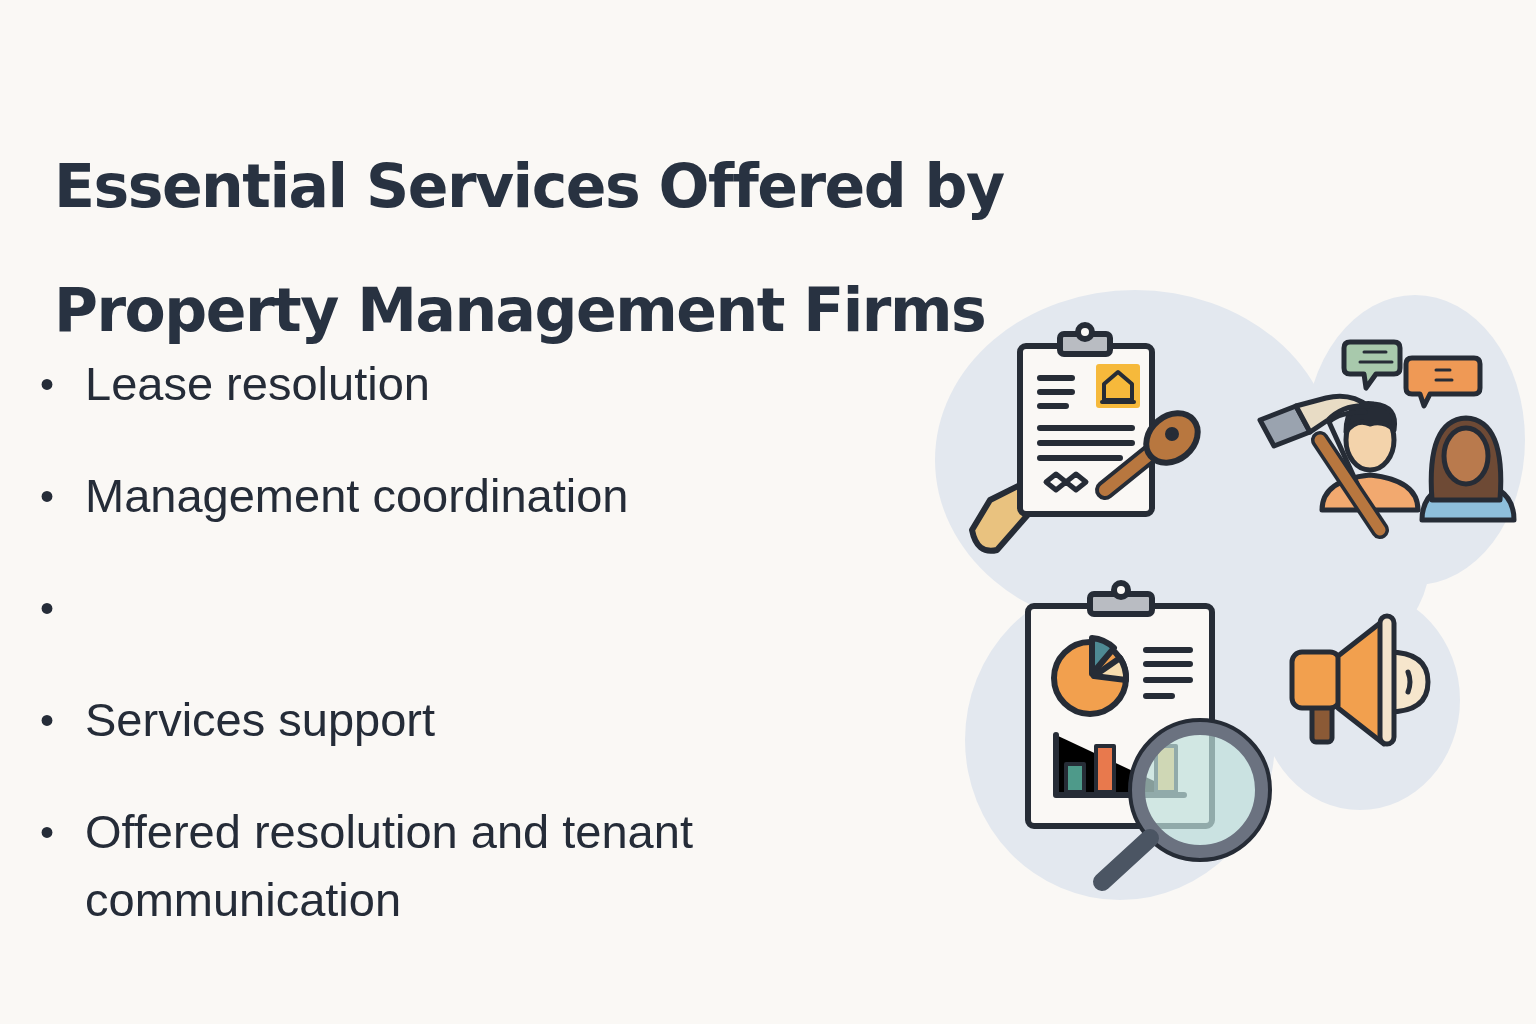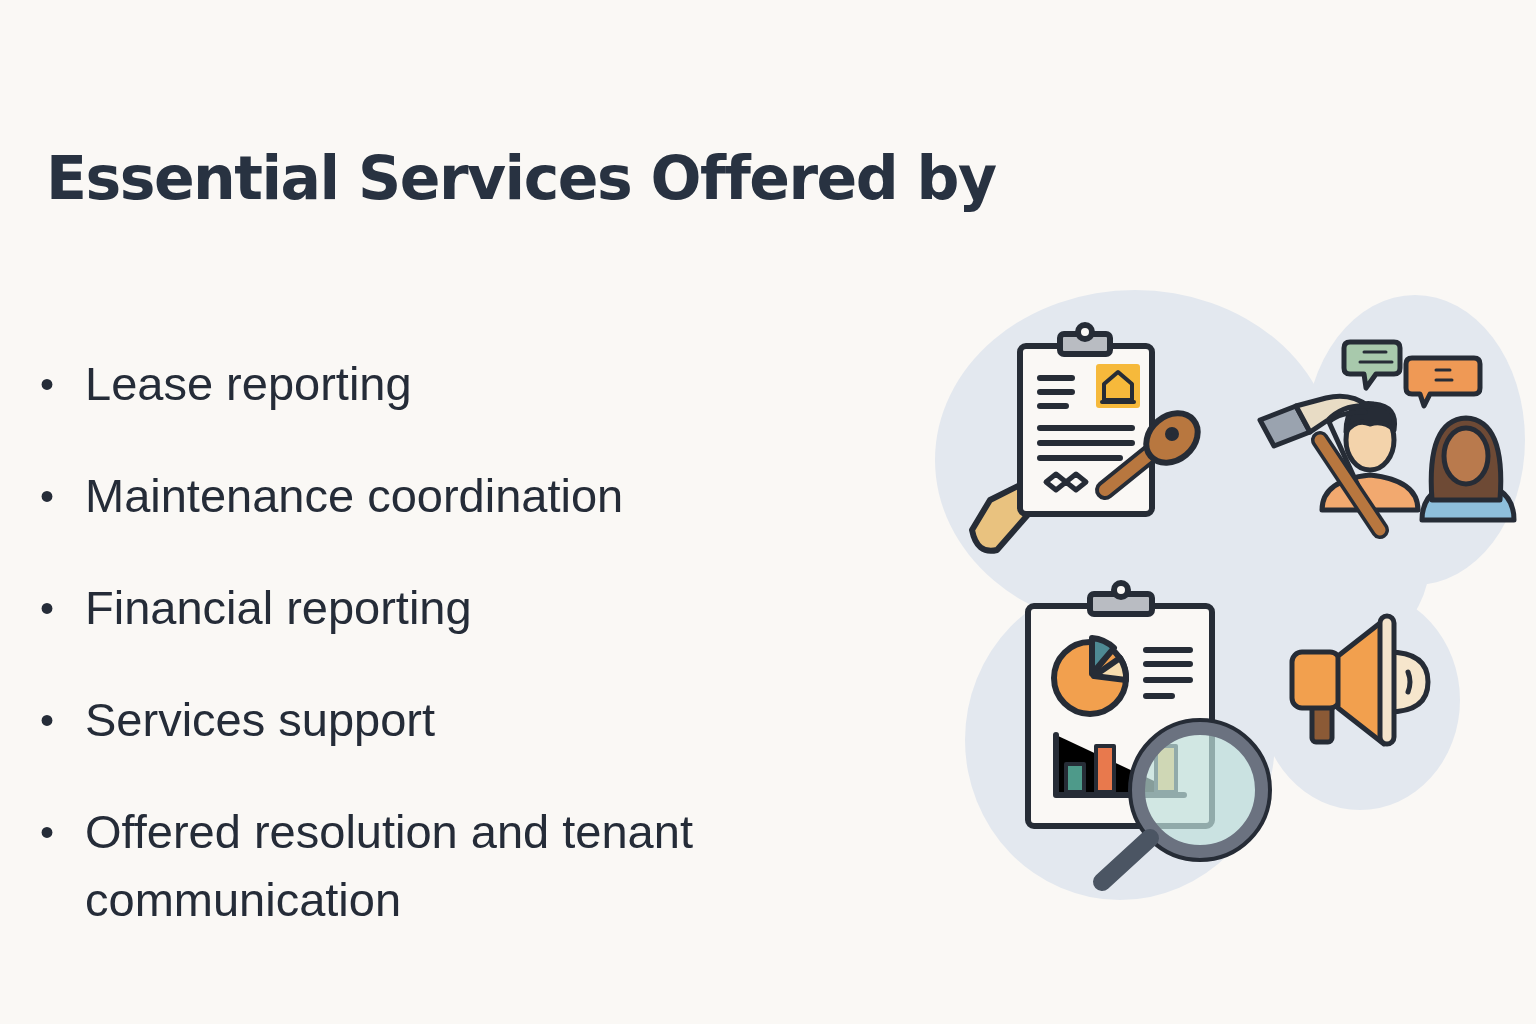--- a/index.html
+++ b/index.html
@@ -8,52 +8,52 @@
     background:#faf8f5;
     font-family:"Liberation Sans", sans-serif;
     color:#2b3442;
     position:relative;
   }
   .title {
     position:absolute; left:38px; top:108px;
     font-family:"DejaVu Sans", sans-serif;
     font-weight:bold; font-size:60px; line-height:124px;
     letter-spacing:-1.5px;
-    color:#283241; margin:8px;
+    color:#283241; margin:16px;
   }
   .list { position:absolute; left:40px; top:350px; margin:0; padding:0; list-style:none; }
   .item {
     display:flex; align-items:flex-start;
     font-family:"Liberation Sans", sans-serif;
     font-size:47px; line-height:68px; color:#252c38;
     margin-bottom:44px; width:740px;
   }
   .item:nth-child(4) { margin-bottom:44px; }
   .bullet { width:45px; flex:0 0 45px; font-size:40px; }
   .illus { position:absolute; left:0; top:0; width:1536px; height:1024px; pointer-events:none; }
 </style>
 </head>
 <body>
 
 <h1 class="title">
   <span>Essential Services Offered by</span><br>
+  <span>Property Management Firms</span>
 </h1>
 
 <ul class="list">
   <li class="item">
     <span class="bullet">•</span>
-    <span>Lease reporting</span>
+    <span>Lease resolution</span>
   </li>
   <li class="item">
     <span class="bullet">•</span>
-    <span>Maintenance coordination</span>
+    <span>Management coordination</span>
   </li>
   <li class="item">
     <span class="bullet">•</span>
-    <span>Financial reporting</span>
   </li>
   <li class="item">
     <span class="bullet">•</span>
     <span>Services support</span>
   </li>
   <li class="item">
     <span class="bullet">•</span>
     <span>Offered resolution and tenant communication</span>
   </li>
 </ul>

